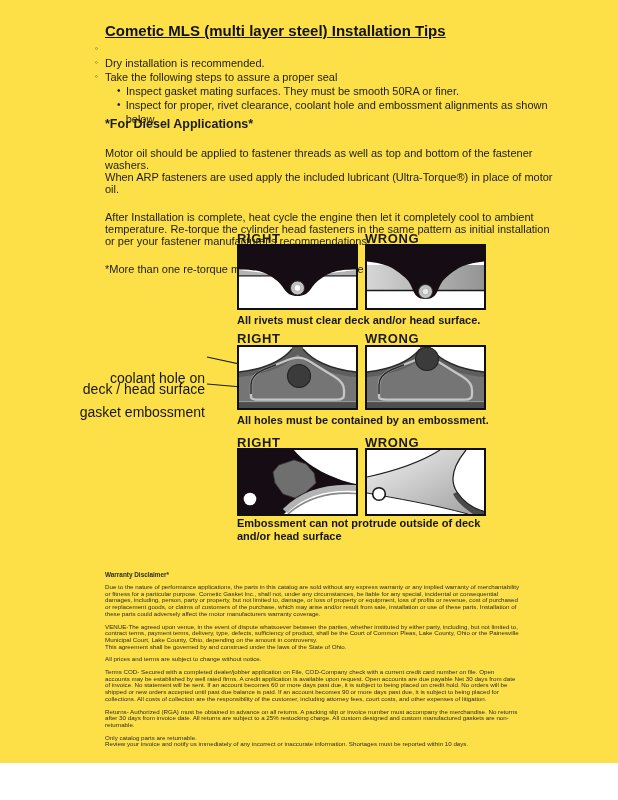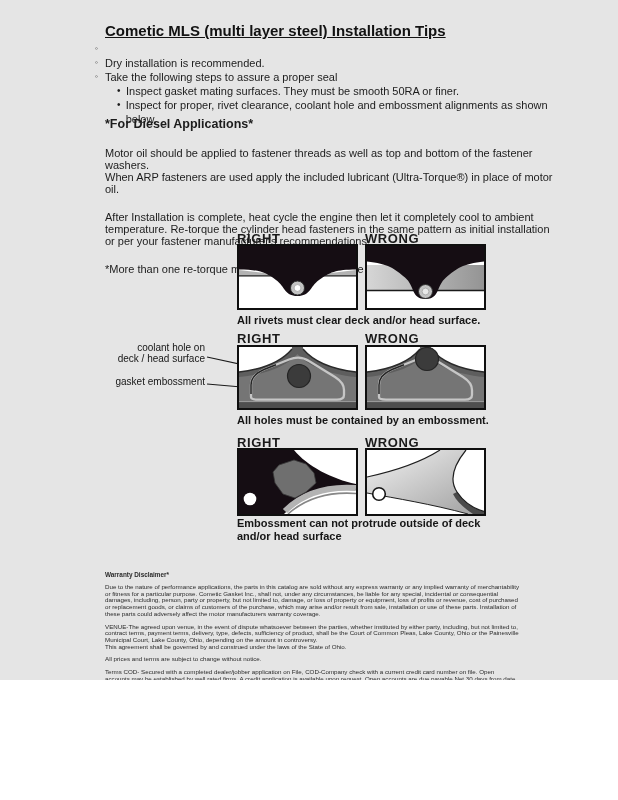--- a/index.html
+++ b/index.html
@@ -1,36 +1,36 @@
 <!DOCTYPE html>
 <html><head>
 <meta charset="utf-8">
 <style>
   html,body{margin:0;padding:0;background:#fff;}
   #page{
-    position:relative;width:618px;height:680px;background:#e5e5e5;overflow:hidden;
+    position:relative;width:618px;height:763px;background:#fde047;overflow:hidden;
     font-family:"Liberation Sans", sans-serif;color:#1e1e1e;
   }
   .title{
     position:absolute;left:105px;top:22px;margin:0;
     font-size:15px;font-weight:bold;text-decoration:underline;color:#121212;
   }
   .bullets{position:absolute;left:95px;top:42px;width:470px;font-size:11px;line-height:14px;color:#1c1c1c;}
   .bullet-row{display:flex;}
   .bullet-row .m1{width:10px;font-size:8px;line-height:14px;}
   .bullet-row .m2{width:9px;font-size:10px;line-height:13px;}
   .bullet-row.sub{margin-left:22px;}
   .diesel{position:absolute;left:105px;top:117px;width:452px;color:#1c1c1c;}
   .d-head{font-size:12.5px;font-weight:bold;margin:0 0 6px 0;}
   .body-par{font-size:11px;line-height:12px;margin:16px 0 8px 0;white-space:pre-line;}
   .fig-label{position:absolute;width:121px;text-align:left;font-size:13px;font-weight:bold;letter-spacing:0.6px;color:#1a1a1a;}
   .fig-box{position:absolute;width:117px;border:2px solid #0f0f0f;background:#fff;}
   .fig-box svg{display:block;}
   .fig-caption{position:absolute;left:237px;font-size:11px;font-weight:bold;color:#161616;white-space:pre-line;line-height:13px;}
-  .annotation{position:absolute;left:55px;width:150px;text-align:right;font-size:10px;line-height:11px;color:#161616;white-space:pre-line;}
+  .annotation{position:absolute;left:55px;width:150px;text-align:right;font-size:14px;line-height:11px;color:#161616;white-space:pre-line;margin-top:31px;}
   .leaders{position:absolute;left:203px;top:350px;}
   .legal{position:absolute;left:105px;top:571px;width:415px;color:#2a2a2a;}
   .legal-head{font-size:6.4px;font-weight:bold;margin:0 0 6px 0;}
   .legal p{font-size:6.2px;line-height:6.7px;margin:0 0 6px 0;white-space:pre-line;}
   .doc-code{position:absolute;left:383px;top:756px;font-size:15.5px;letter-spacing:0.3px;color:#2b2b2b;margin-top:31px;}
 </style>
 </head>
 <body>
 
 <div id="page">

